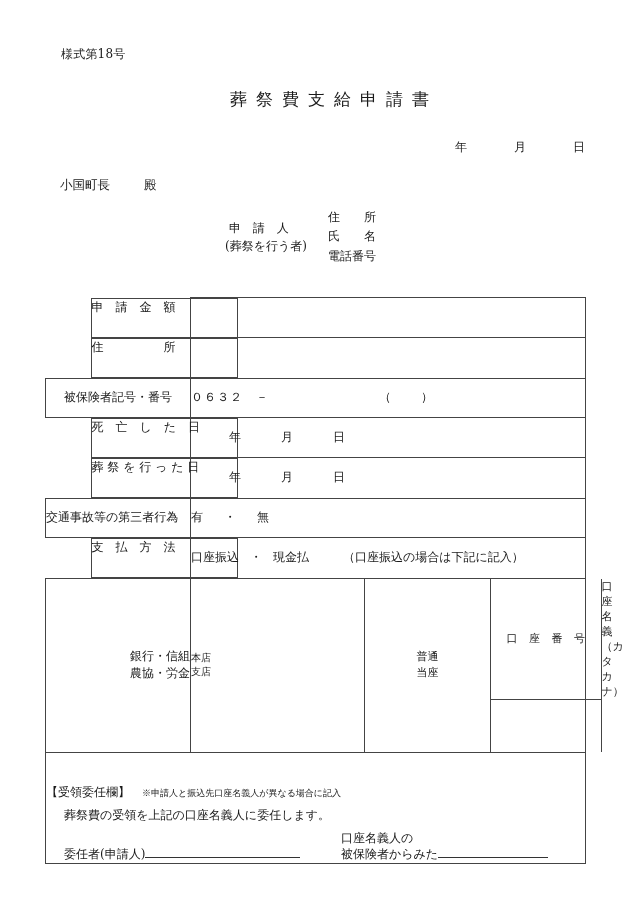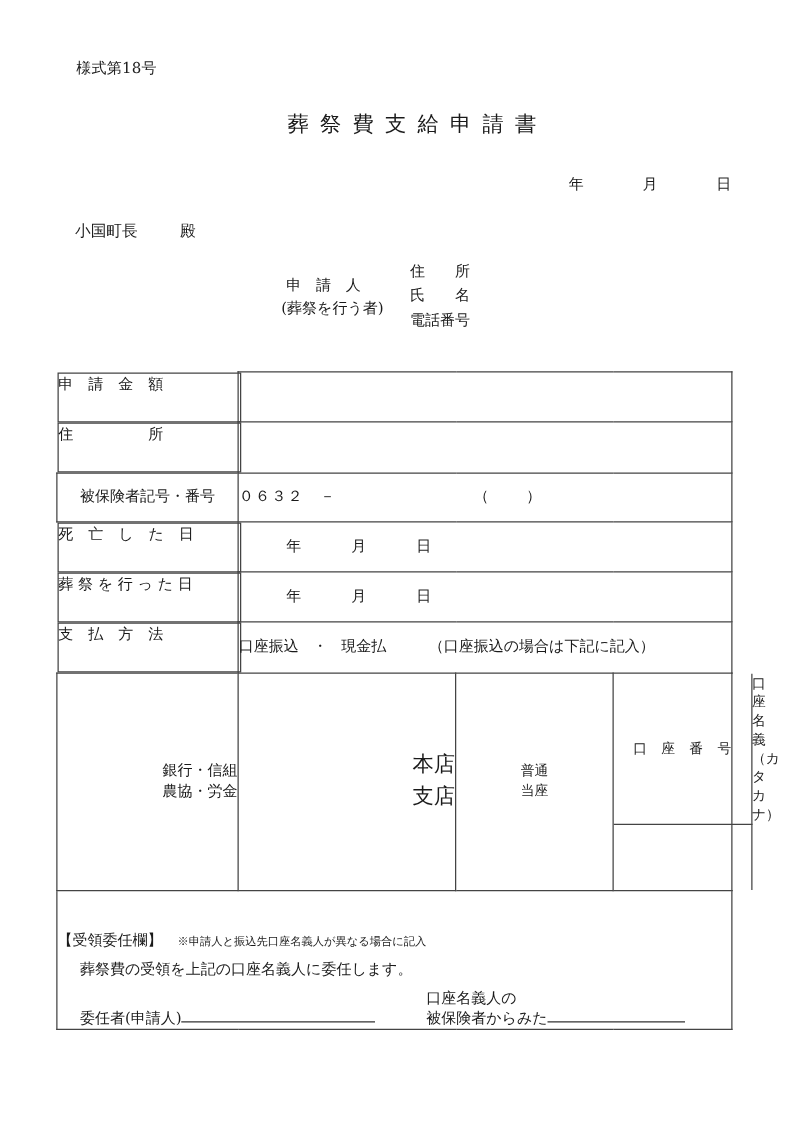--- a/index.html
+++ b/index.html
@@ -107,20 +107,21 @@
   }
   .lbl {
     width: 145px;
     height: 38px;
     padding: 0 9px;
     white-space: nowrap;
   }
   .lbl-just {
     display: flex;
     justify-content: space-between;
+    margin-left: 45px;
   }
   .lbl-center {
     text-align: center;
   }
   .val {
     padding: 0 12px;
     height: 38px;
   }
   .rel-lbl {
     width: 126px;
@@ -178,23 +179,23 @@
     height: 75px;
     text-align: right;
     padding: 0 14px 0 4px;
     line-height: 1.45;
   }
   .bank-name span {
     display: block;
   }
   .bank-branch {
     width: 110px;
-    text-align: right;
+    text-align: left;
     line-height: 1.45;
-    font-size: 17px;
+    font-size: 10px;
   }
   .bank-branch span {
     display: block;
   }
   .bank-type {
     width: 30px;
     text-align: center;
     line-height: 1.45;
     font-size: 11px;
   }
@@ -340,20 +341,26 @@
             <span class="pad"></span><span>年</span><span>月</span><span>日</span>
           </span>
         </td>
       </tr>
       <tr>
         <td class="lbl lbl-just">葬 祭 を 行 っ た 日</td>
         <td class="val" colspan="3">
           <span class="ymd">
             <span class="pad"></span><span>年</span><span>月</span><span>日</span>
           </span>
+        </td>
+      </tr>
+      <tr>
+        <td class="lbl">交通事故等の第三者行為</td>
+        <td class="val choice" colspan="3">
+          <span>有</span><span class="c-sep">・</span><span>無</span>
         </td>
       </tr>
       <tr>
         <td class="lbl lbl-just">支　払　方　法</td>
         <td class="val choice" colspan="3">
           <span>口座振込</span><span class="c-sep-sm">・</span><span>現金払</span><span class="note">（口座振込の場合は下記に記入）</span>
         </td>
       </tr>
       <tr>
         <td class="bank-name">

